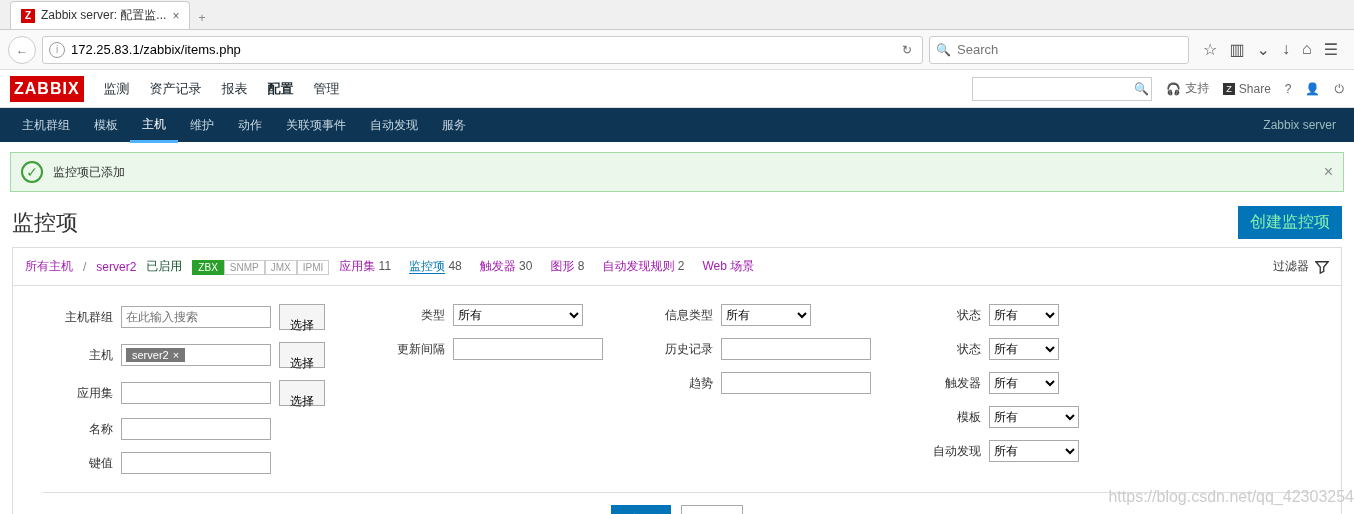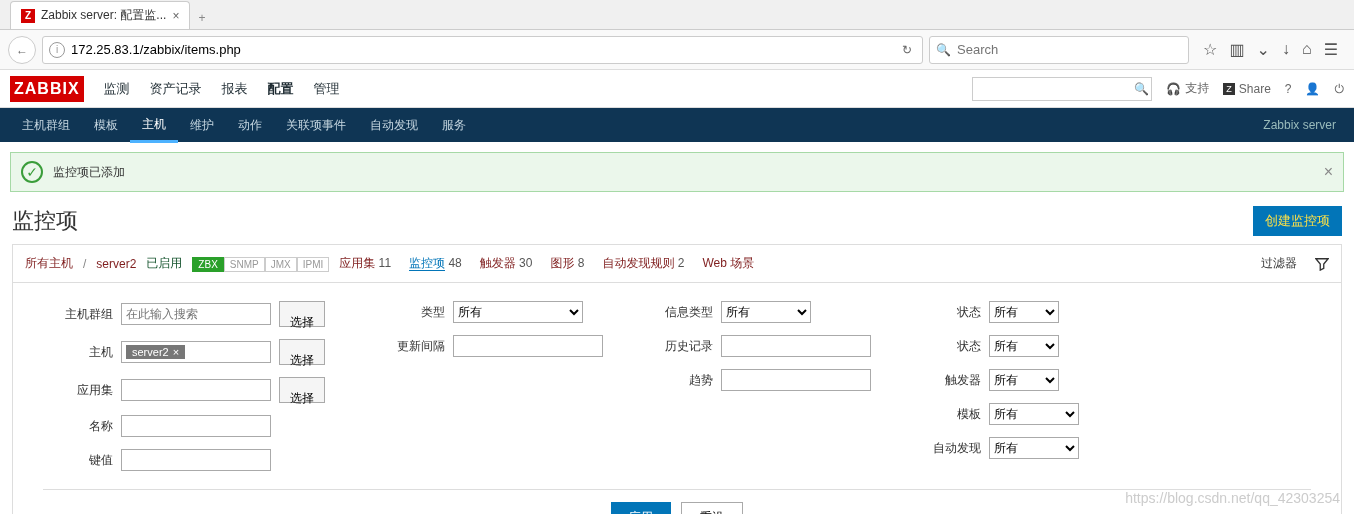--- a/index.html
+++ b/index.html
@@ -46,32 +46,32 @@
 
 
 .msg-row { padding: 10px; }
 .msg { display: flex; align-items: center; border: 1px solid #a6d9a6; background: #ebf7eb; padding: 8px 10px; gap: 10px; position: relative; }
 .msg .check { width: 22px; height: 22px; border: 2px solid #3a9d3a; border-radius: 50%; display: flex; align-items: center; justify-content: center; color: #3a9d3a; font-size: 14px; }
 .msg .close { position: absolute; right: 10px; color: #888; cursor: pointer; font-size: 16px; }
 
 
 .title-row { display: flex; align-items: center; padding: 4px 12px 8px; }
 .title-row h1 { font-size: 22px; font-weight: normal; color: #333; }
-.create-btn { margin-left: auto; background: #0275b8; color: #fde047; border: none; padding: 6px 12px; cursor: pointer; font-size: 13px; }
+.create-btn { margin-left: auto; background: #0275b8; color: #86efac; border: none; padding: 6px 12px; cursor: pointer; font-size: 16px; }
 
 
 .crumb-bar { margin: 0 12px; border: 1px solid #ddd; border-bottom: none; padding: 10px 12px; display: flex; align-items: center; gap: 10px; flex-wrap: wrap; font-size: 12px; }
-.crumb-bar a { color: #7f1d1d; text-decoration: none; cursor: pointer; }
+.crumb-bar a { color: #a21caf; text-decoration: none; cursor: pointer; }
 .crumb-bar .sep { color: #888; }
 .crumb-bar .enabled { color: #14532d; }
 .badge { border: 1px solid #ccc; padding: 1px 5px; font-size: 10px; color: #999; }
 .badge.zbx { background: #2aa02a; color: #fff; border-color: #2aa02a; }
 .crumb-bar .count { color: #555; }
 .crumb-bar .active-link { color: #0275b8; border-bottom: 1px solid #0275b8; }
-.crumb-bar .filter-toggle { margin-left: auto; display: flex; align-items: center; gap: 18px; cursor: pointer; }
+.crumb-bar .filter-toggle { margin-left: auto; display: flex; align-items: center; gap: 6px; cursor: pointer; }
 .funnel { display: inline-block; width: 14px; height: 14px; }
 
 
 .filter-form { margin: 0 12px; border: 1px solid #ddd; border-top: 1px solid #ddd; padding: 18px 30px 10px; }
 .filter-cols { display: flex; gap: 50px; }
 .fcol { display: flex; flex-direction: column; gap: 12px; }
 .frow { display: flex; align-items: center; gap: 8px; }
 .frow label { width: 70px; text-align: right; color: #333; font-size: 12px; }
 .fcol.c3 .frow label, .fcol.c4 .frow label { width: 60px; }
 .frow input[type=text] { border: 1px solid #aaa; height: 22px; width: 150px; padding: 0 4px; font-size: 12px; }
@@ -80,21 +80,21 @@
 .sel-md { width: 130px; }
 .btn-sm { border: 1px solid #aaa; background: #f5f5f5; height: 24px; padding: 12px 10px; cursor: pointer; font-size: 12px; }
 .tag-input { border: 1px solid #aaa; height: 22px; width: 150px; padding: 2px 4px; display: flex; align-items: center; gap: 4px; }
 .tag { background: #777; color: #fff; padding: 1px 6px; font-size: 11px; display: flex; align-items: center; gap: 4px; }
 .tag .x { cursor: pointer; }
 .filter-hr { border: none; border-top: 1px solid #ddd; margin: 18px 0 12px; }
 .filter-actions { display: flex; justify-content: center; gap: 10px; }
 .btn-primary { background: #0275b8; color: #fff; border: none; padding: 6px 18px; cursor: pointer; font-size: 12px; }
 .btn-default { background: #fff; border: 1px solid #aaa; padding: 6px 18px; cursor: pointer; font-size: 12px; }
 
-.watermark { position: fixed; right: 14px; bottom: 8px; color: #ccc; font-size: 14px; pointer-events: none; }
+.watermark { position: fixed; right: 0; bottom: 8px; color: #ccc; font-size: 16px; pointer-events: none; }
 </style>
 </head>
 <body>
 
 <div class="browser-tabs">
   <div class="tab">
     <span class="favicon">Z</span>
     <span>Zabbix server: 配置监...</span>
     <span class="close">×</span>
   </div>

